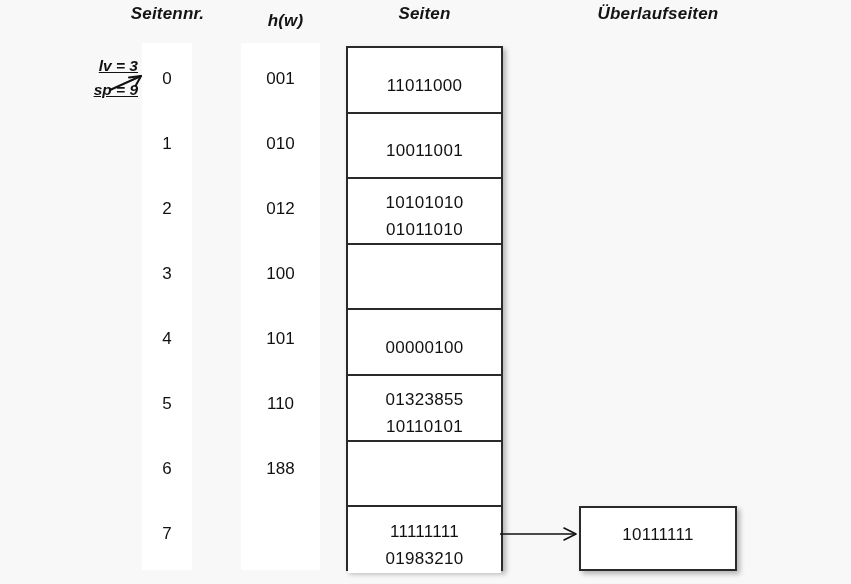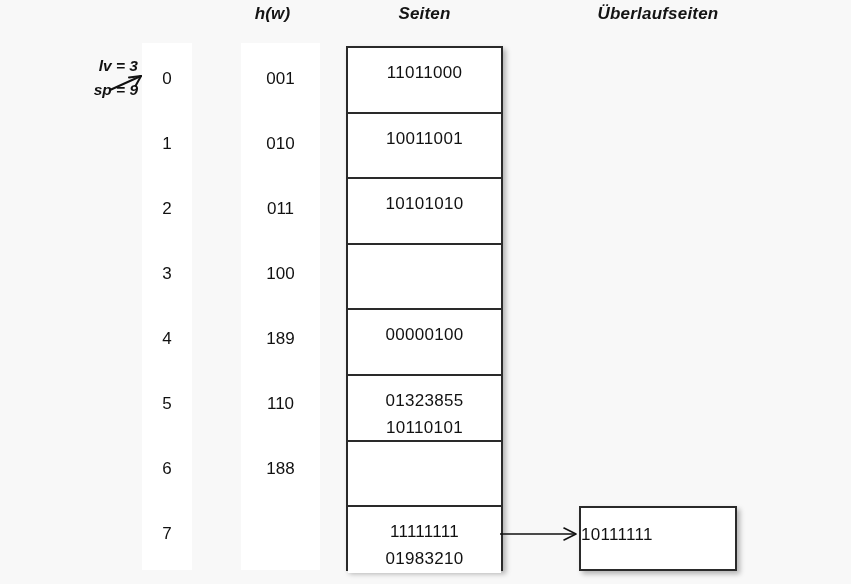--- a/index.html
+++ b/index.html
@@ -26,37 +26,38 @@
     font-style: italic;
     font-weight: 600;
     font-size: 17px;
     letter-spacing: 0.2px;
     color: #141414;
     text-align: center;
     white-space: nowrap;
     top: 4px;
   }
   #hdr-seitennr { left: 110px; width: 115px; }
-  #hdr-hw       { left: 230px; width: 85px;  }
+  #hdr-hw       { left: 243px; width: 85px; margin-top: 7px;  }
   #hdr-seiten   { left: 346px; width: 157px; }
   #hdr-ueberlauf{ left: 560px; width: 196px; }
 
   
   #annotation {
     position: absolute;
     left: 33px;
     top: 54px;
     width: 105px;
     text-align: right;
     font-style: italic;
     font-weight: 700;
     font-size: 15.5px;
     line-height: 24px;
     color: #111111;
     white-space: nowrap;
+    text-decoration: underline;
   }
   #annotation .ann-line { display: block; }
   #ann-arrow {
     position: absolute;
     left: 108px;
     top: 69px;
     width: 40px;
     height: 28px;
   }
 
@@ -112,35 +113,36 @@
     background: #ffffff;
   }
   .page-cell:last-child { border-bottom: none; }
   .page-cell .entry {
     font-size: 17px;
     line-height: 26px;
     color: #111111;
     letter-spacing: 0.3px;
   }
   
-  .page-cell.single { justify-content: flex-start; padding-top: 12px; }
+  .page-cell.single { justify-content: center; padding-top: 12px; }
 
   
   #overflow-box {
     position: absolute;
     left: 579px;
     top: 506px;
     width: 158px;
     height: 65px;
     border: 2px solid #2a2a2a;
     background: #ffffff;
     box-sizing: border-box;
     box-shadow: 3px 3px 5px rgba(0,0,0,0.28);
     display: flex;
     align-items: center;
+    justify-content: center;
   }
   #overflow-box .entry {
     font-size: 17px;
     color: #111111;
     letter-spacing: 0.3px;
     position: relative;
     top: -4px;
   }
 
   
@@ -150,20 +152,21 @@
     top: 520px;
     width: 84px;
     height: 28px;
   }
 </style>
 </head>
 <body>
 
 <div id="stage">
 
+  <div class="col-header" id="hdr-seitennr">Seitennr.</div>
   <div class="col-header" id="hdr-hw">h(w)</div>
   <div class="col-header" id="hdr-ueberlauf">Überlaufseiten</div>
   <div class="col-header" id="hdr-seiten">Seiten</div>
 
   <div id="annotation">
     <span class="ann-line">lv = 3</span>
     <span class="ann-line">sp = 9</span>
   </div>
   <svg id="ann-arrow" viewBox="0 0 40 28">
     <path d="M2 21 L33 7" stroke="#111111" stroke-width="2" fill="none" stroke-linecap="round"></path>
@@ -180,36 +183,37 @@
     <div class="cellrow">3</div>
     <div class="cellrow">4</div>
     <div class="cellrow">5</div>
     <div class="cellrow">6</div>
     <div class="cellrow">7</div>
   </div>
 
   <div class="band-col" id="col-hw">
     <div class="cellrow">001</div>
     <div class="cellrow">010</div>
-    <div class="cellrow">011</div>
+    <div class="cellrow">012</div>
     <div class="cellrow">100</div>
-    <div class="cellrow">189</div>
+    <div class="cellrow">101</div>
     <div class="cellrow">110</div>
     <div class="cellrow">188</div>
   </div>
 
   <div id="pages-table">
     <div class="page-cell single">
       <span class="entry">11011000</span>
     </div>
     <div class="page-cell single">
       <span class="entry">10011001</span>
     </div>
     <div class="page-cell single">
       <span class="entry">10101010</span>
+      <span class="entry">01011010</span>
     </div>
     <div class="page-cell"></div>
     <div class="page-cell single">
       <span class="entry">00000100</span>
     </div>
     <div class="page-cell single">
       <span class="entry">01323855</span>
       <span class="entry">10110101</span>
     </div>
     <div class="page-cell"></div>

